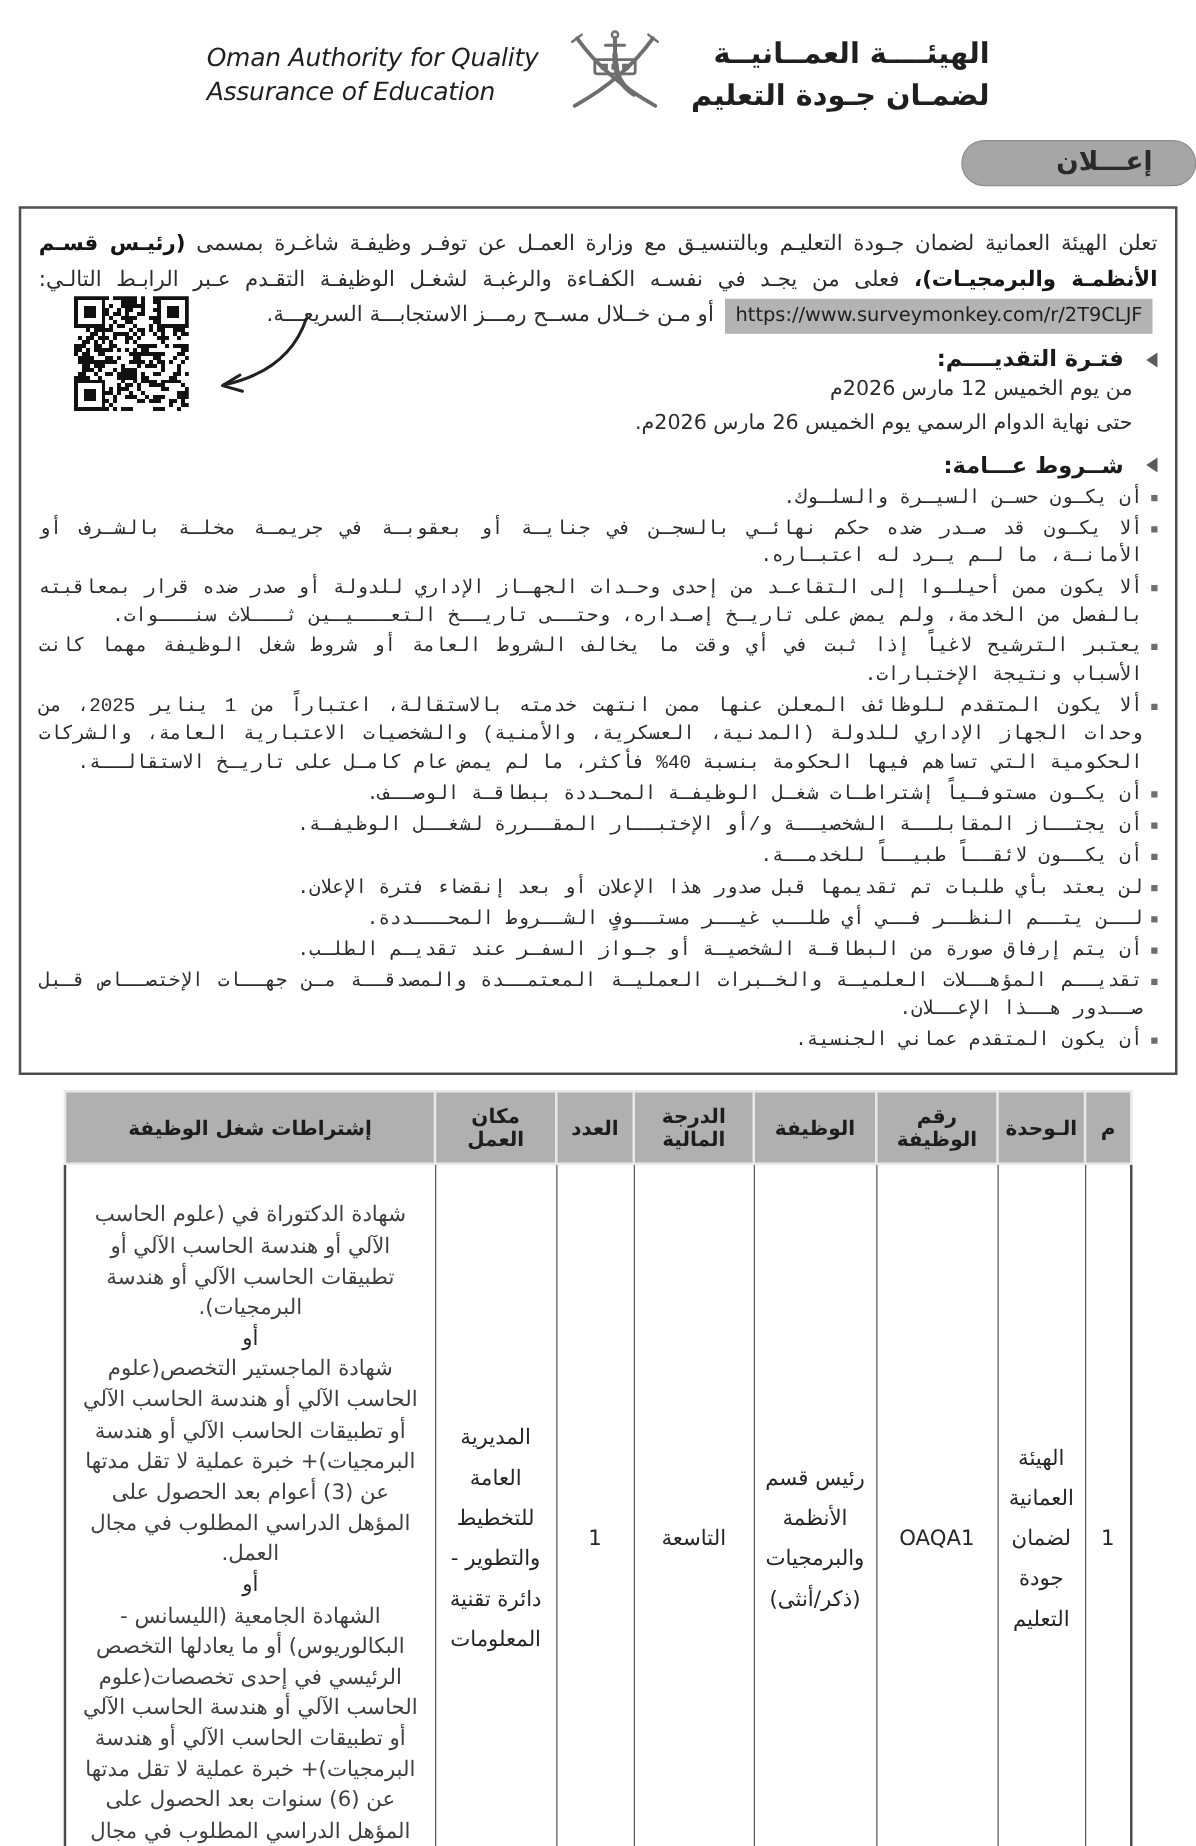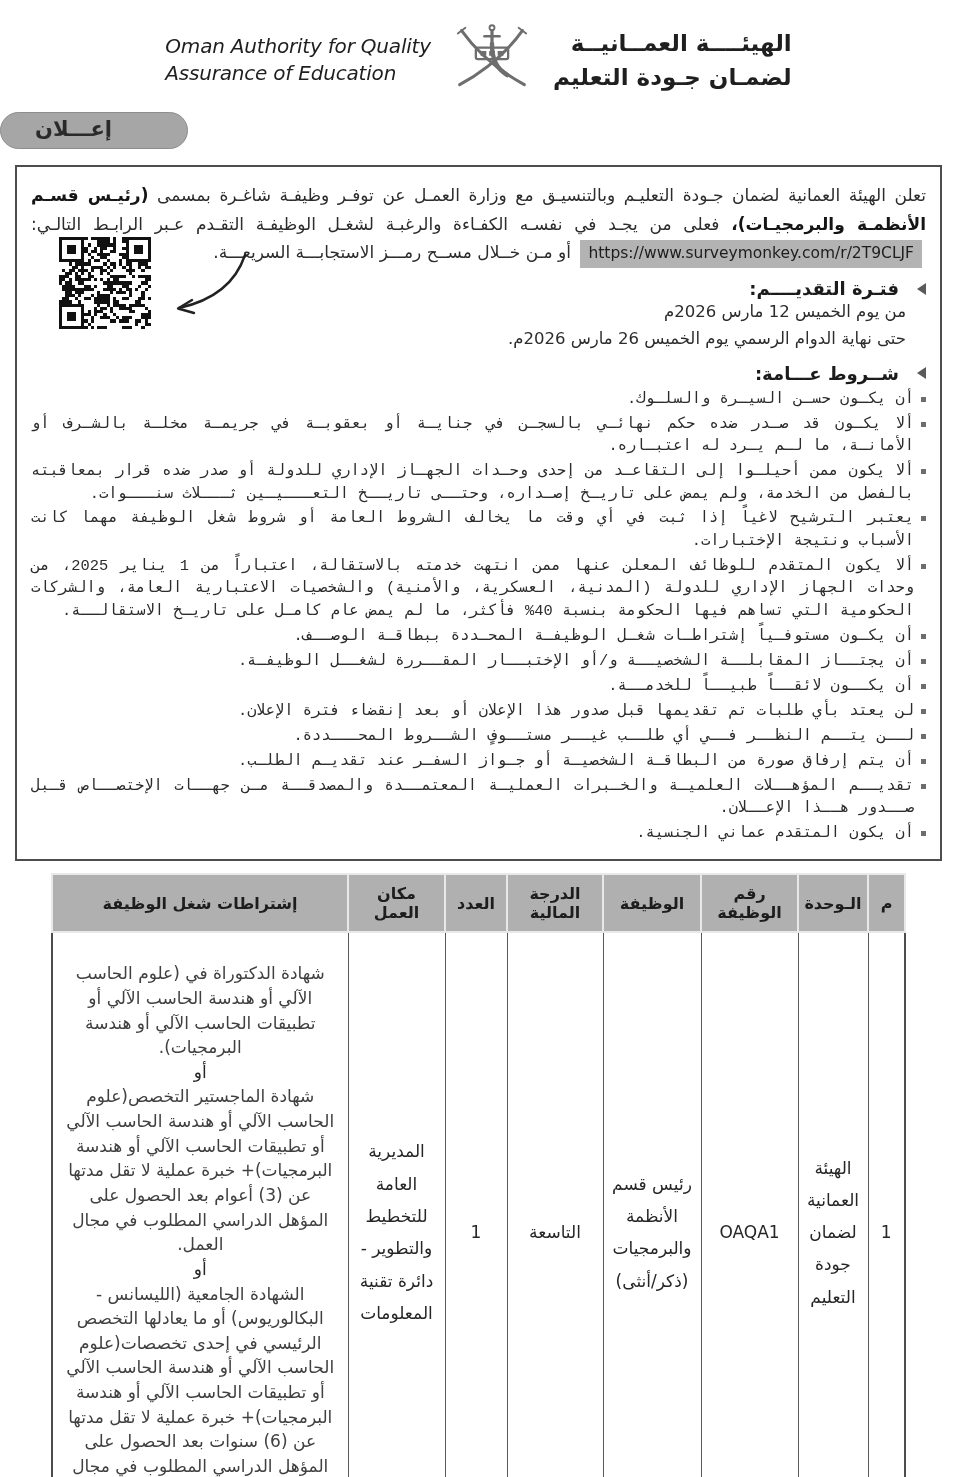--- a/index.html
+++ b/index.html
@@ -7,21 +7,21 @@
   body {
     width:957px; min-height:1477px; margin:0 auto; position:relative;
     font-family:"DejaVu Sans","Liberation Sans",sans-serif;
     color:#2e2e2e;
   }
   
   .page-header { display:flex; justify-content:center; align-items:center; gap:18px; padding-top:22px; direction:ltr; }
   .org-en { text-align:left; font-size:20px; line-height:1.35; color:#1f1f1f; letter-spacing:-0.2px;font-style:italic; }
   .org-ar { text-align:right; font-size:23px; font-weight:bold; line-height:1.5; color:#1f1f1f; direction:rtl; }
   .emblem { width:86px; height:76px; }
-  .badge-wrap { text-align:left; margin-top:14px; }
+  .badge-wrap { text-align:right; margin-top:14px; }
   .announce-badge {
     display:inline-block; min-width:188px; padding:4px 34px 7px;
     background:#a6a6a6; border:1px solid #8d8d8d; border-radius:20px;
     font-size:21px; font-weight:bold; color:#2a2a2a; letter-spacing:1px;
   }
   
   .main-box {
     position:relative; width:927px; margin:16px auto 0;
     border:2px solid #4d4d4d; padding:14px 14px 12px 14px;
     direction:rtl; text-align:right;

